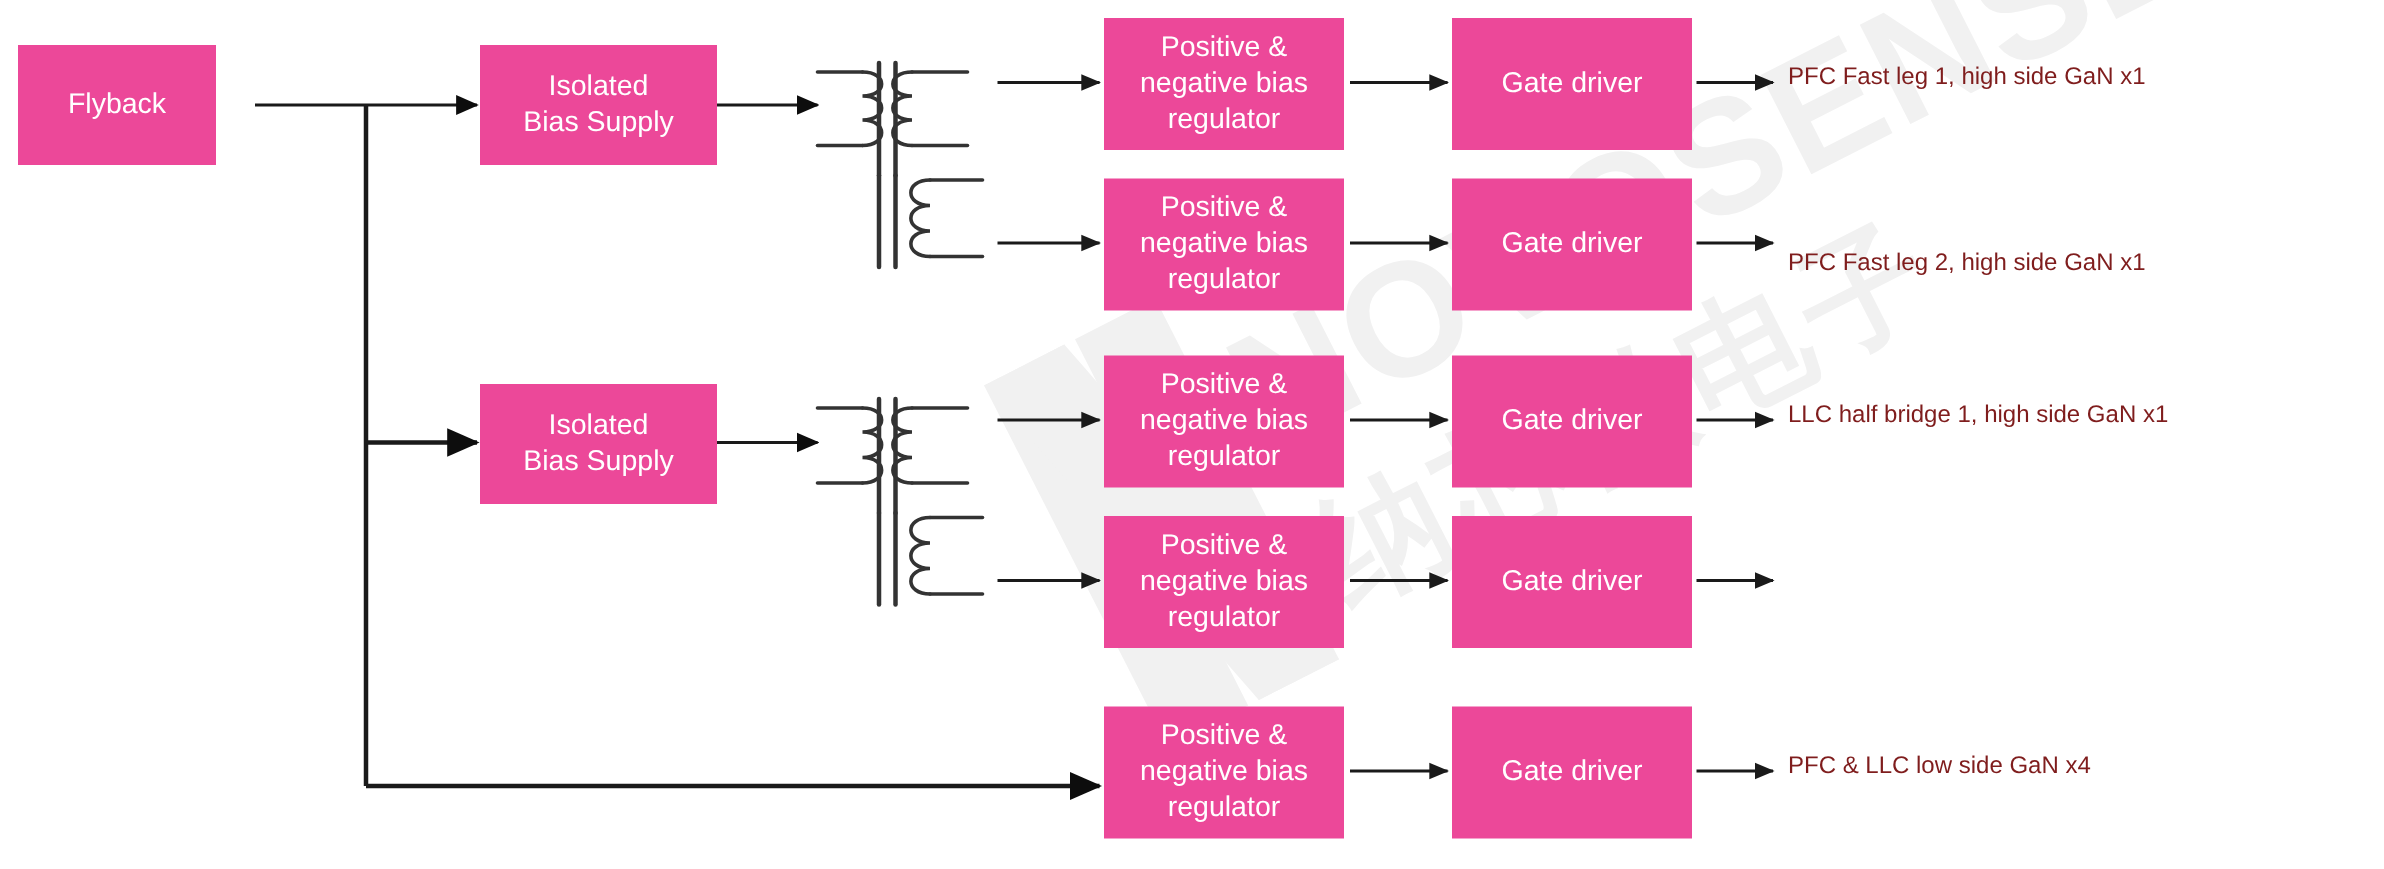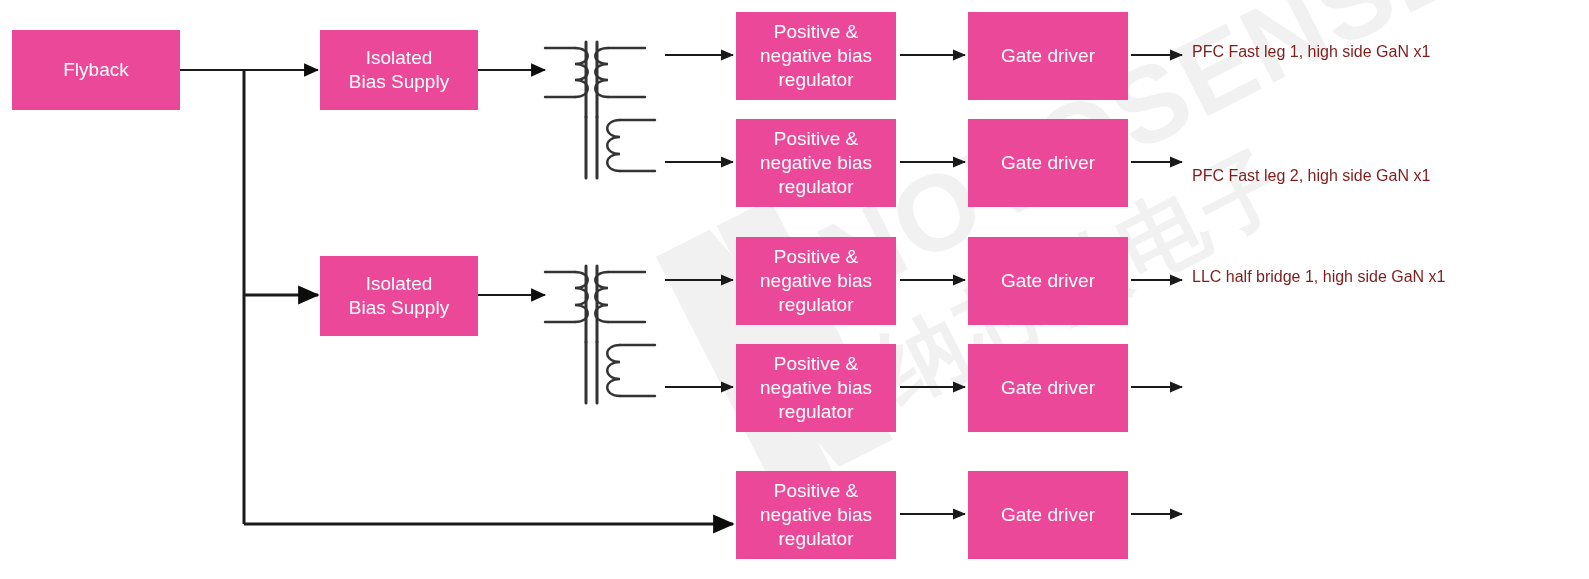--- a/index.html
+++ b/index.html
@@ -166,21 +166,21 @@
       <path d="M 1131 55 L 1182 55" marker-end="url(#arrowThin)"></path>
       <path d="M 1131 162 L 1182 162" marker-end="url(#arrowThin)"></path>
       <path d="M 1131 280 L 1182 280" marker-end="url(#arrowThin)"></path>
       <path d="M 1131 387 L 1182 387" marker-end="url(#arrowThin)"></path>
       <path d="M 1131 514 L 1182 514" marker-end="url(#arrowThin)"></path>
     </g>
   </svg>
 
   <div class="layer-boxes">
 
-    <div class="box" style="left:12px; top:30px; width:168px; height:80px;">Flyback</div>
+    <div class="box" style="left:12px; top:30px; width:132px; height:80px;">Flyback</div>
 
     <div class="box" style="left:320px; top:30px; width:158px; height:80px;">Isolated
 Bias Supply</div>
 
     <div class="box" style="left:320px; top:256px; width:158px; height:80px;">Isolated
 Bias Supply</div>
 
     <div class="box small" style="left:736px; top:12px; width:160px; height:88px;">Positive &amp;
 negative bias
 regulator</div>
@@ -201,15 +201,16 @@
 
     <div class="box small" style="left:736px; top:344px; width:160px; height:88px;">Positive &amp;
 negative bias
 regulator</div>
     <div class="box" style="left:968px; top:344px; width:160px; height:88px;">Gate driver</div>
 
     <div class="box small" style="left:736px; top:471px; width:160px; height:88px;">Positive &amp;
 negative bias
 regulator</div>
     <div class="box" style="left:968px; top:471px; width:160px; height:88px;">Gate driver</div>
+    <div class="outlabel" style="left:1192px; top:503px;">PFC &amp; LLC low side GaN x4</div>
 
   </div>
 </div>
 
 </body></html>

